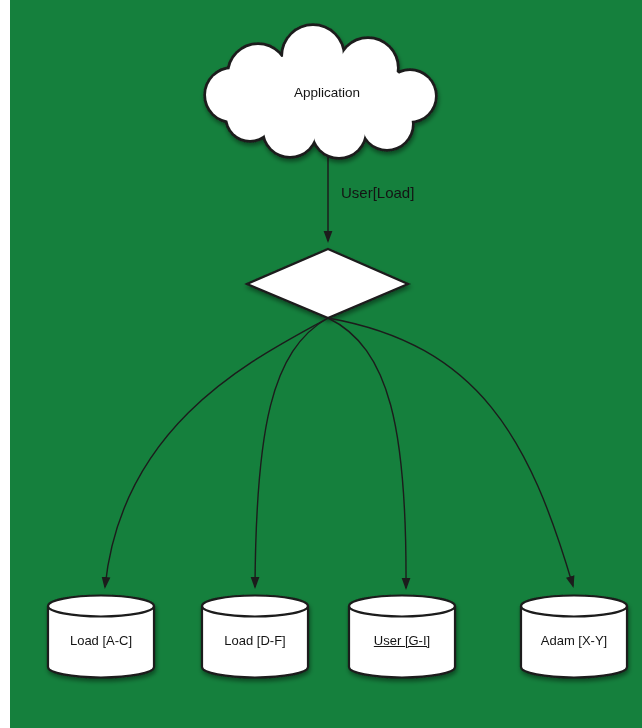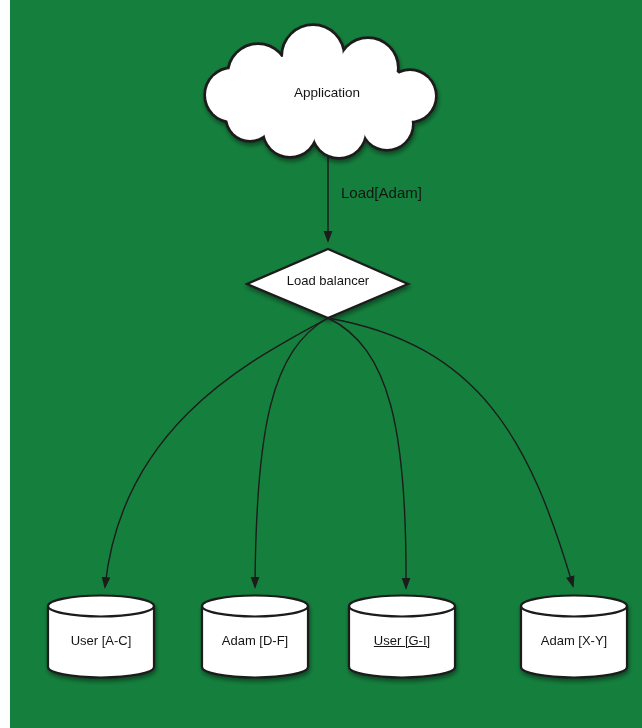--- a/index.html
+++ b/index.html
@@ -104,24 +104,23 @@
       <ellipse cx="392" cy="606" rx="53" ry="10.5" fill="#ffffff" stroke="#1c1c1c" stroke-width="2.2"></ellipse>
     </g>
     <g filter="url(#ds)">
       <path d="M511,606 L511,667 A53,10.5 0 0 0 617,667 L617,606" fill="#ffffff" stroke="#1c1c1c" stroke-width="2.2"></path>
       <ellipse cx="564" cy="606" rx="53" ry="10.5" fill="#ffffff" stroke="#1c1c1c" stroke-width="2.2"></ellipse>
     </g>
   </svg>
 
   <div class="lbl lbl--center lbl--app">Application</div>
 
-  <div class="lbl lbl--adam">Load[Adam]</div>
+  <div class="lbl lbl--adam">User[Load]</div>
 
-  <div class="lbl lbl--center lbl--lb">Load balancer</div>
 
-  <div class="lbl lbl--db lbl--db1">User [A-C]</div>
+  <div class="lbl lbl--db lbl--db1">Load [A-C]</div>
 
-  <div class="lbl lbl--db lbl--db2">Adam [D-F]</div>
+  <div class="lbl lbl--db lbl--db2">Load [D-F]</div>
 
   <div class="lbl lbl--db lbl--db3">User [G-I]</div>
 
   <div class="lbl lbl--db lbl--db4">Adam [X-Y]</div>
 </div>
 
 </body></html>

